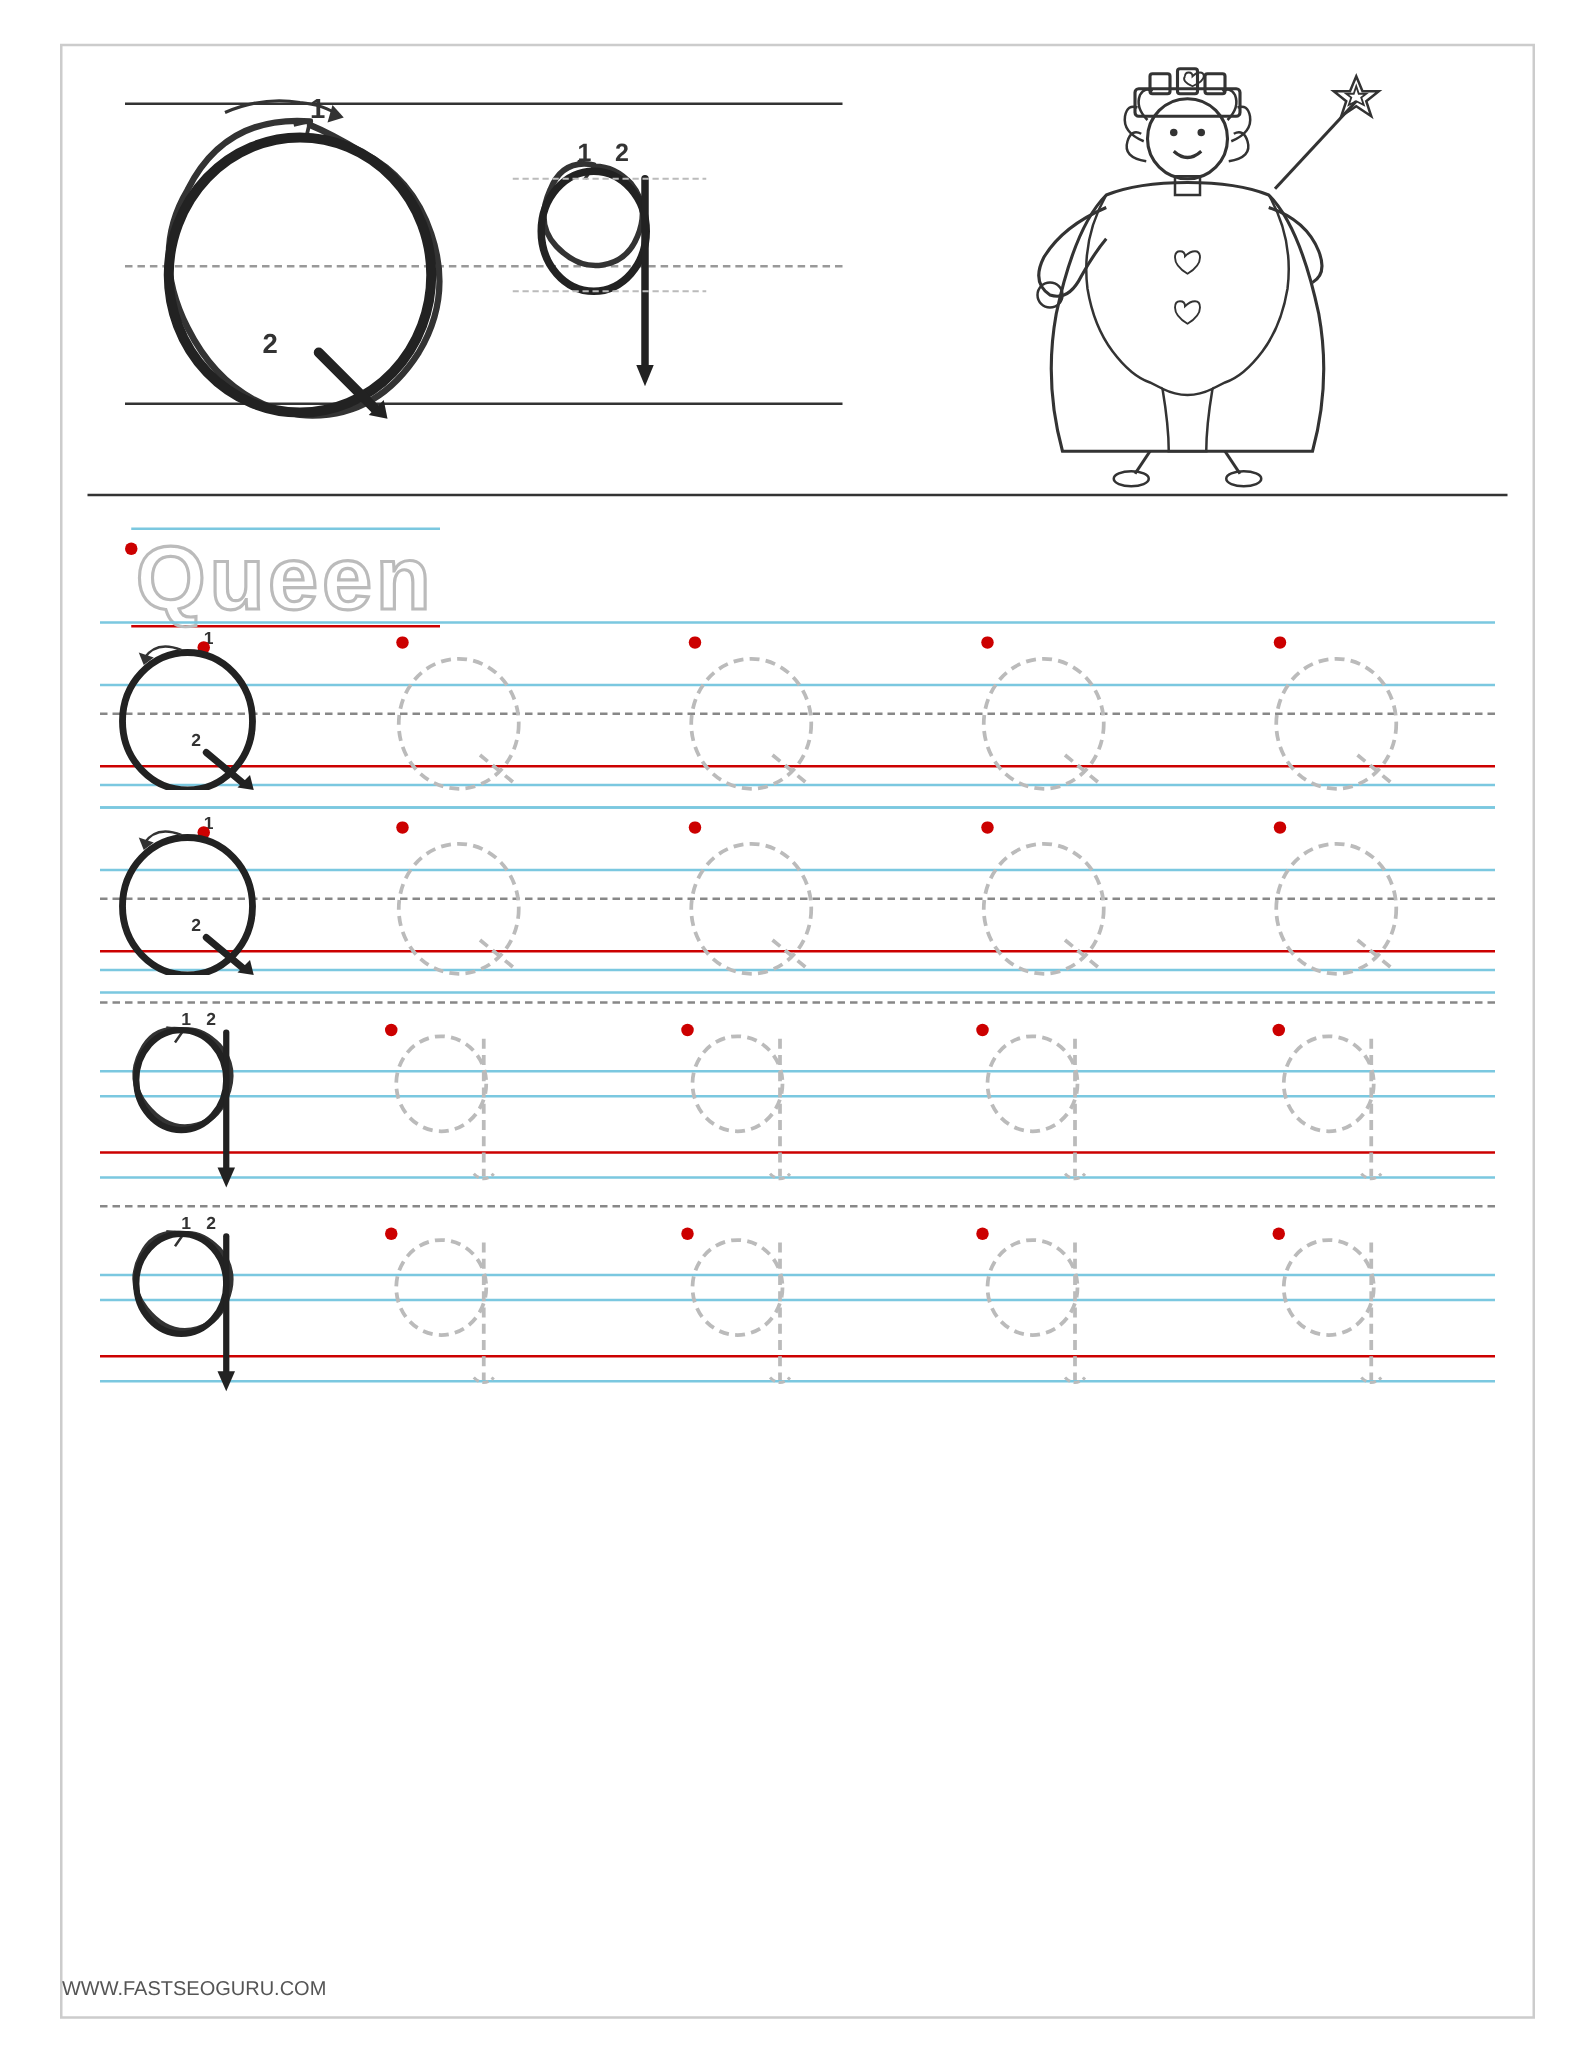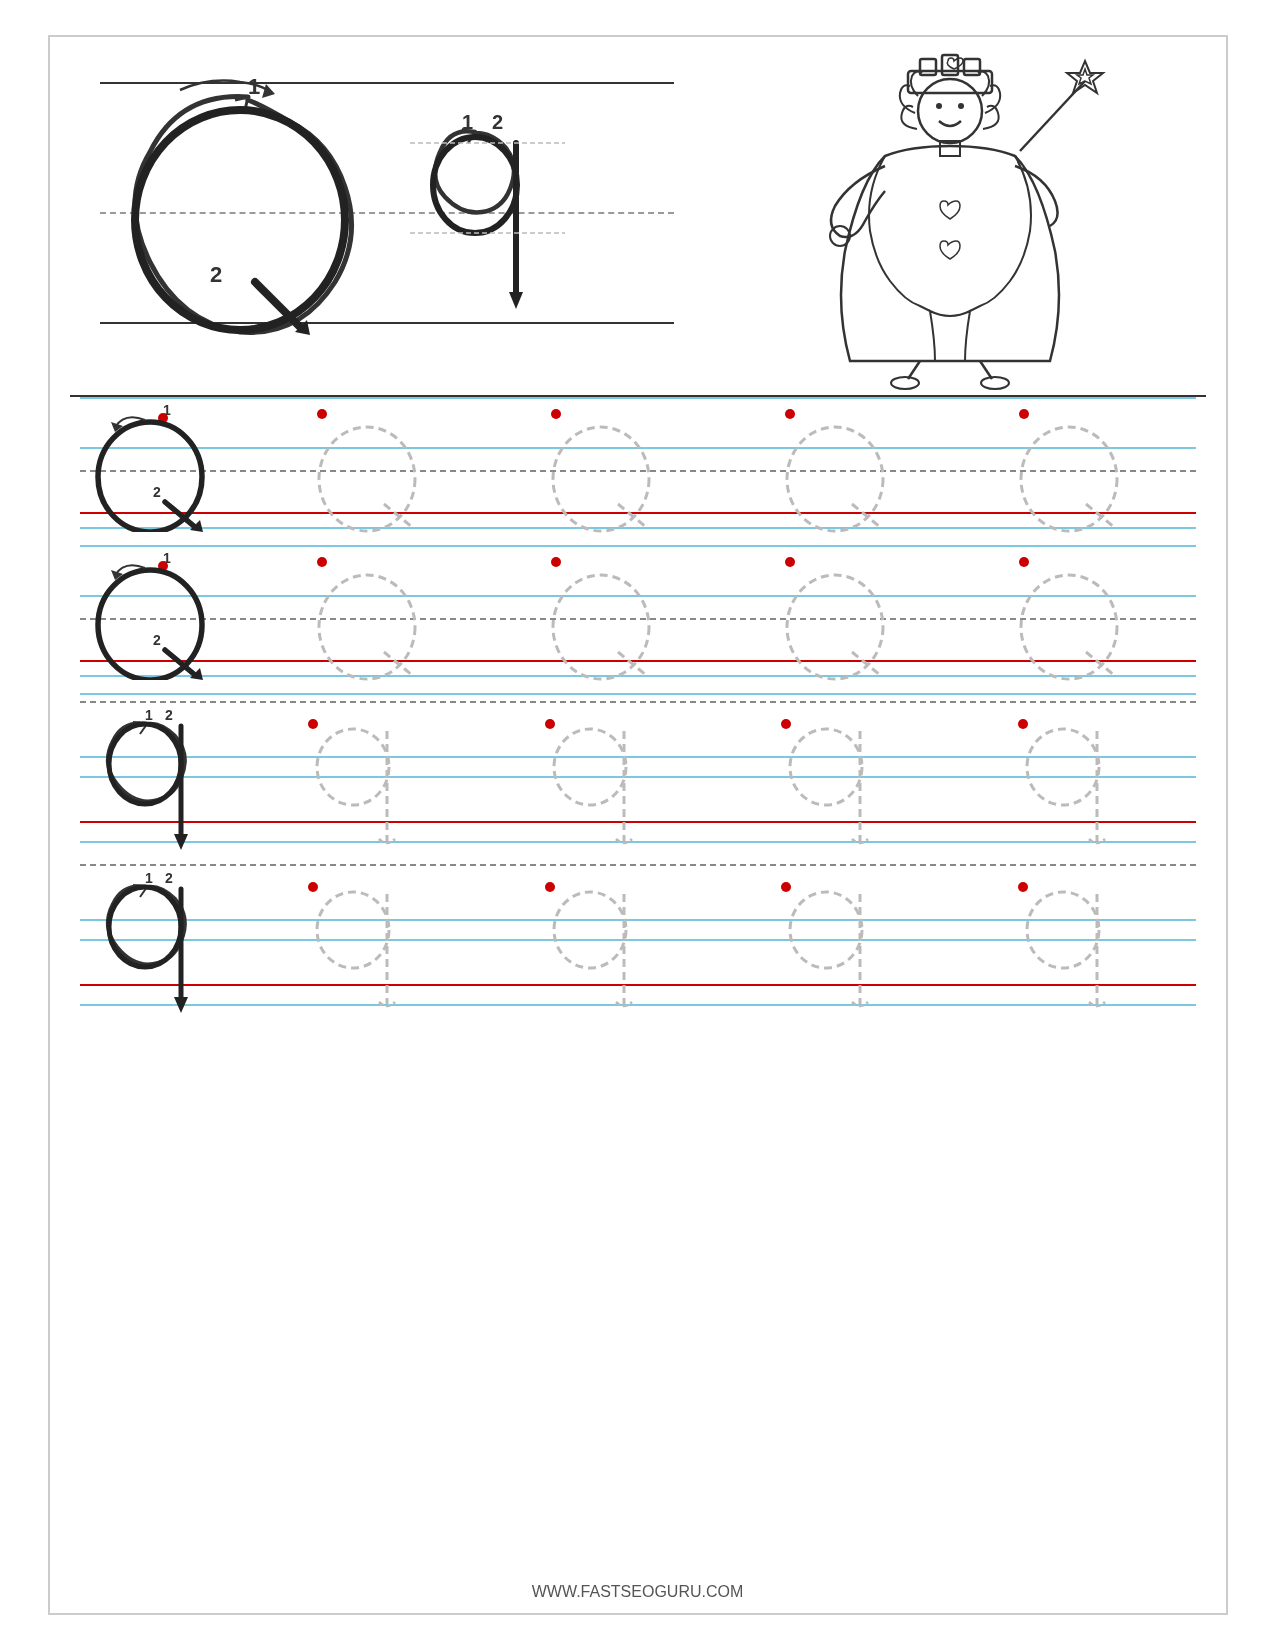--- a/index.html
+++ b/index.html
@@ -97,21 +97,20 @@
       height: 145px;
       margin-bottom: 5px;
     }
 
     
     .footer {
       position: absolute;
       bottom: 12px;
       left: 0;
       right: 0;
-      text-align: center;
       font-size: 16px;
       color: #555;
       font-family: Arial, sans-serif;
     }
   </style>
 </head>
 <body>
 
 <div class="page">
 
@@ -221,20 +220,31 @@
         <polygon points="295,18 297,24 303,24 299,27 301,33 295,30 289,33 291,27 287,24 293,24" stroke="#333" stroke-width="1.5" fill="none"></polygon>
 
         <line x1="130" y1="310" x2="118" y2="328" stroke="#333" stroke-width="2.5"></line>
         <line x1="190" y1="310" x2="202" y2="328" stroke="#333" stroke-width="2.5"></line>
         <ellipse cx="115" cy="332" rx="14" ry="6" stroke="#333" stroke-width="2" fill="none"></ellipse>
         <ellipse cx="205" cy="332" rx="14" ry="6" stroke="#333" stroke-width="2" fill="none"></ellipse>
       </svg>
     </div>
   </div>
 
+  <div class="word-section">
+    <div style="position:relative; display:inline-block; margin-left:15px; margin-top:10px;">
+      
+      <div style="position:absolute;top:0;left:0;right:0;height:2px;background:#7bc8e0;"></div>
+      
+      <div style="position:absolute;bottom:2px;left:0;right:0;height:2px;background:#cc0000;"></div>
+      
+      <div style="position:absolute;left:-5px;top:12px;width:10px;height:10px;border-radius:50%;background:#cc0000;"></div>
+      <div class="dotted-word" style="font-size:72px; color:transparent; -webkit-text-stroke:2.5px #bbb; font-family:'Arial',sans-serif; font-weight:bold; letter-spacing:3px; display:inline-block; padding: 0 4px;">Queen</div>
+    </div>
+  </div>
 
   <div class="practice-section">
 
     <div class="practice-row" style="height:148px; position:relative; margin-bottom:0;">
 
       <div style="position:absolute;top:0;left:0;right:0;height:1.5px;background:#7bc8e0;"></div>
       <div style="position:absolute;top:50px;left:0;right:0;height:1.5px;background:#7bc8e0;"></div>
       <div style="position:absolute;top:73px;left:0;right:0;border-top:2px dashed #888;"></div>
       <div style="position:absolute;top:115px;left:0;right:0;height:1.5px;background:#cc0000;"></div>
       <div style="position:absolute;top:130px;left:0;right:0;height:1.5px;background:#7bc8e0;"></div>

